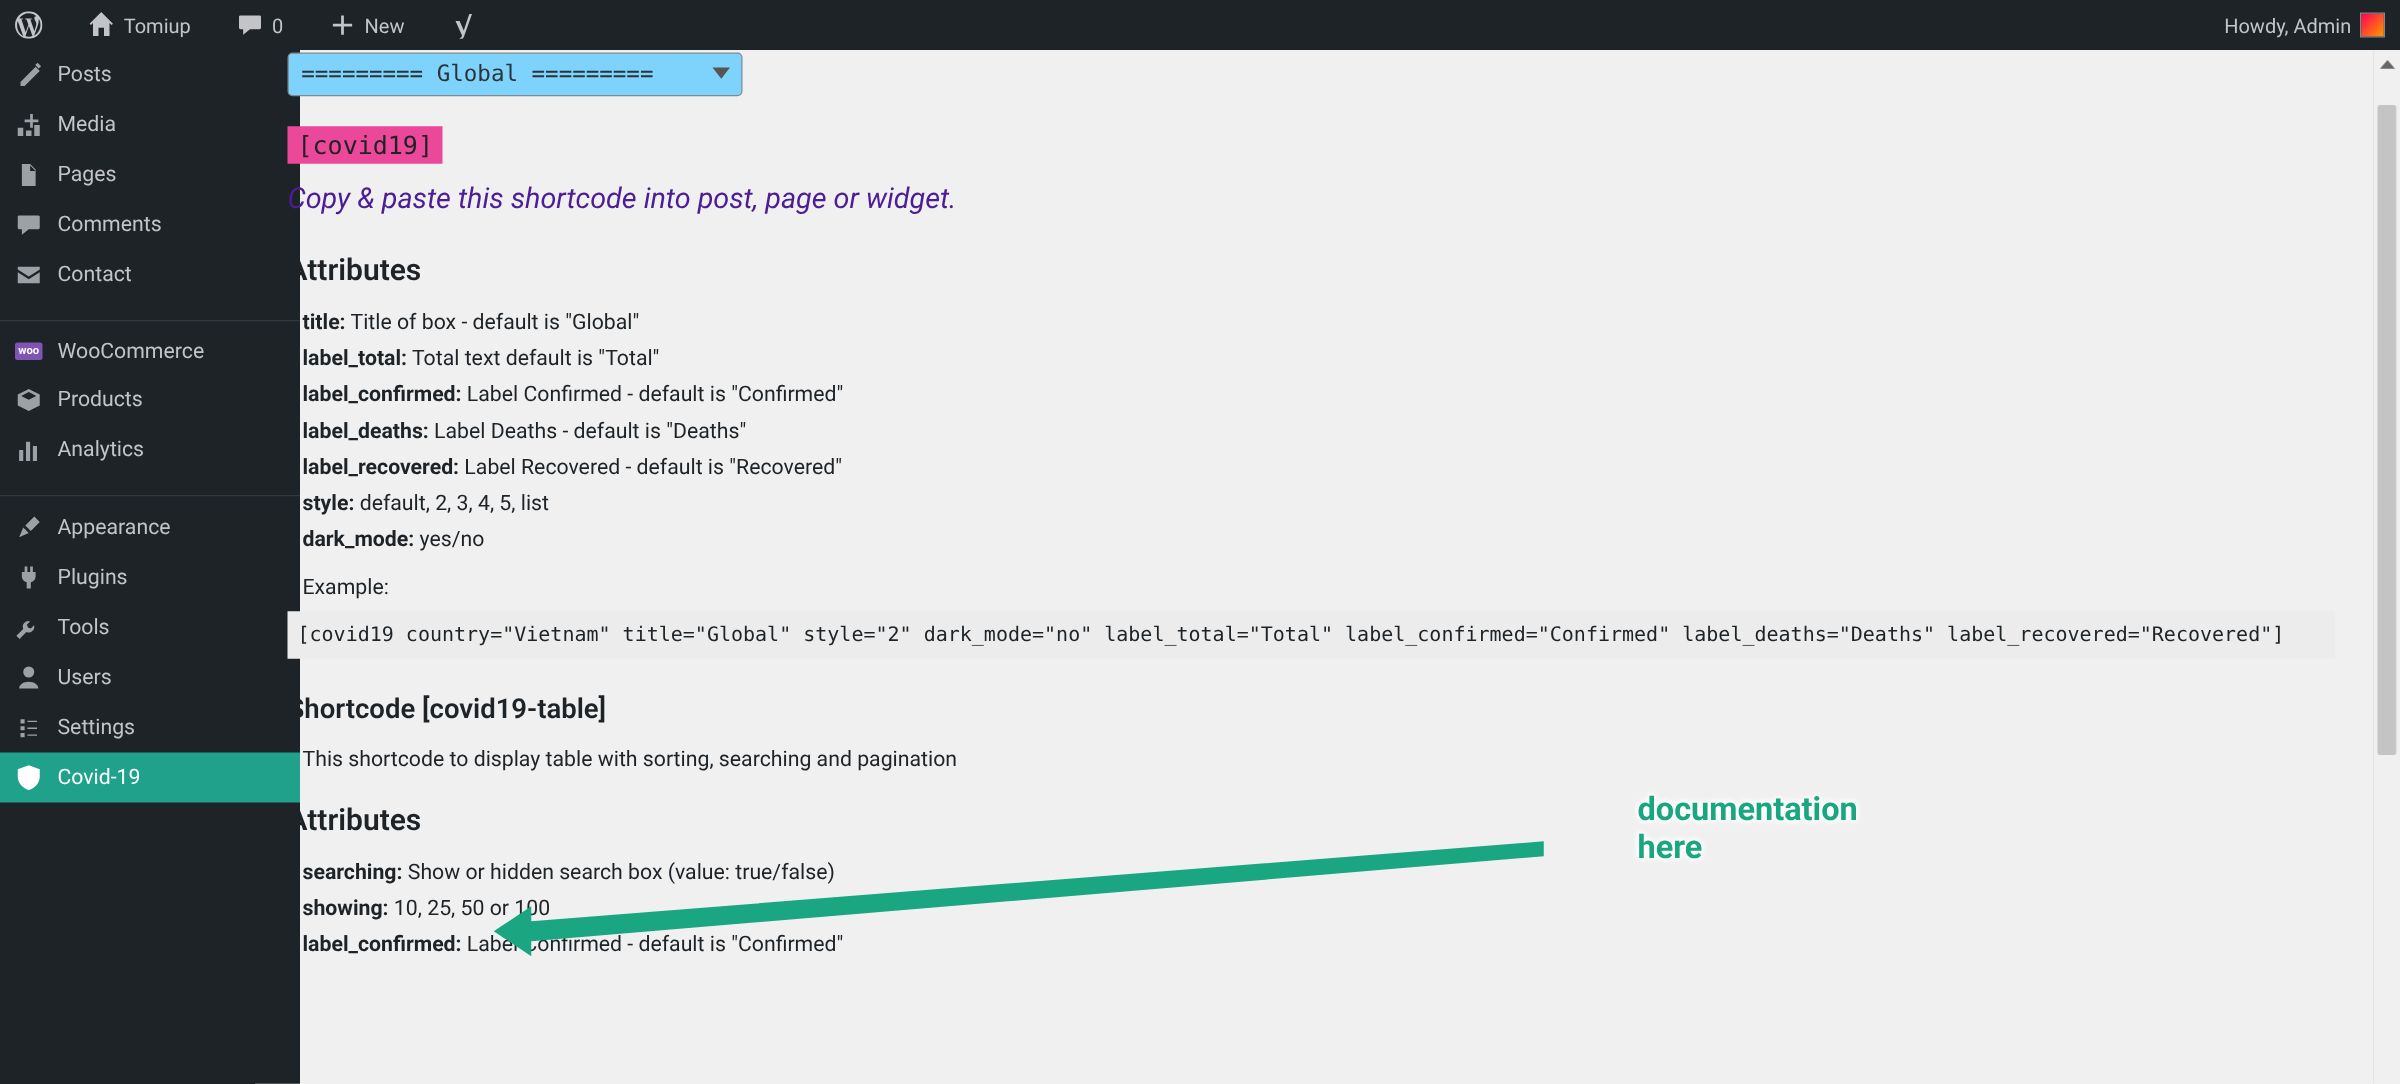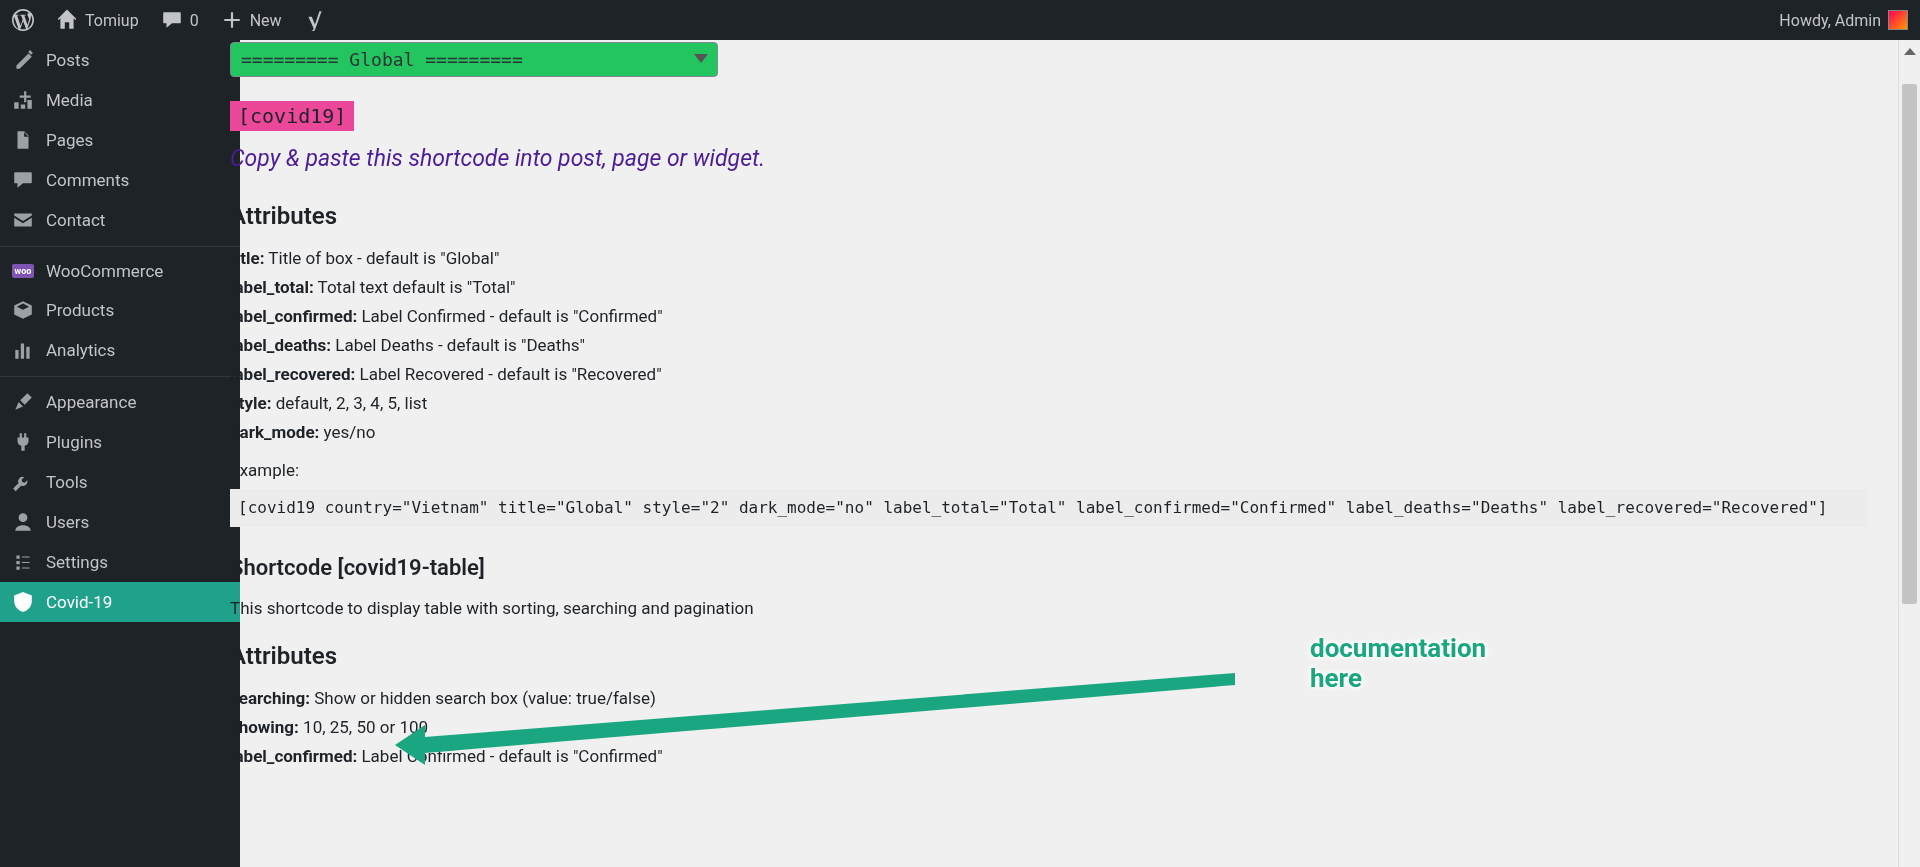--- a/index.html
+++ b/index.html
@@ -1,47 +1,47 @@
 <!DOCTYPE html>
 <html><head>
 <meta charset="utf-8">
 <style>
 * { margin:0; padding:0; box-sizing:border-box; font-family:-apple-system,BlinkMacSystemFont,"Segoe UI",Roboto,Oxygen-Sans,Ubuntu,Cantarell,"Helvetica Neue",sans-serif; }
 body { background:#f0f0f1; color:#1d2327; overflow:hidden; height:867px; width:1920px; position:relative; }
 
 
 .adminbar { position:fixed; top:0; left:0; right:0; height:40px; background:#1d2327; color:#c3c4c7; display:flex; align-items:center; font-size:16px; z-index:100; }
-.adminbar .ab-left { display:flex; align-items:center; gap:22px; padding-left:12px; }
+.adminbar .ab-left { display:flex; align-items:center; gap:36px; padding-left:12px; }
 .adminbar .ab-right { margin-left:auto; display:flex; align-items:center; gap:10px; padding-right:12px; }
 .adminbar a, .adminbar span { color:#c3c4c7; text-decoration:none; display:flex; align-items:center; gap:7px; cursor:pointer; }
 .adminbar svg { width:22px; height:22px; fill:#c3c4c7; }
 .avatar { width:20px; height:20px; background:linear-gradient(135deg,#f05,#f90); border:1px solid #888; }
 
 
 .sidebar { position:fixed; top:40px; left:0; bottom:0; width:240px; background:#1d2327; color:#c3c4c7; font-size:17px; }
 .sidebar ul { list-style:none; }
 .sidebar li { display:flex; align-items:center; gap:12px; padding:9px 12px; cursor:pointer; }
-.sidebar li.sep { border-top:1px solid #32373c; margin-top:6px; padding-top:14px; }
+.sidebar li.sep { border-top:1px solid #32373c; margin-top:16px; padding-top:14px; }
 .sidebar li.active { background:#1fa18c; color:#fff; position:relative; }
 .sidebar li.active::after { content:""; position:absolute; right:-10px; top:50%; transform:translateY(-50%); border:10px solid transparent; border-right-color:#f0f0f1; }
 .sidebar svg { width:22px; height:22px; fill:#9ca1a6; flex:0 0 22px; }
 .sidebar li.active svg { fill:#fff; }
 .woo-badge{width:22px;height:14px;background:#7f54b3;color:#fff;font-size:9px;font-weight:700;border-radius:2px;display:flex;align-items:center;justify-content:center;flex:0 0 22px;}
 
 
 .content { position:absolute; top:40px; left:200px; right:22px; bottom:0; padding:0 30px 30px 30px; overflow:hidden; }
 .content .selectwrap { margin-top:2px; }
-select.global { appearance:none; -webkit-appearance:none; width:488px; height:35px; padding:4px 30px 4px 10px; font-family:Consolas,Monaco,monospace; font-size:18px; border:1.5px solid #7e8993; border-radius:4px; background:#22c55e; color:#2c3338; }
+select.global { appearance:none; -webkit-appearance:none; width:364px; height:35px; padding:4px 30px 4px 10px; font-family:Consolas,Monaco,monospace; font-size:18px; border:1.5px solid #7e8993; border-radius:4px; background:#7dd3fc; color:#2c3338; }
 .selectwrap { position:relative; display:inline-block; }
 .selectwrap::after { content:""; position:absolute; right:10px; top:12px; width:0; height:0; border-left:7px solid transparent; border-right:7px solid transparent; border-top:9px solid #555; pointer-events:none; }
 code.short { display:inline-block; background:#ec4899; padding:3px 8px; font-family:Consolas,Monaco,monospace; font-size:20px; margin:24px 0 14px 0; }
 .hint { font-style:italic; color:#4c1d95; font-size:23px; margin-bottom:30px; }
 h2 { font-size:24px; font-weight:600; margin:22px 0 18px 0; }
 h3 { font-size:22px; font-weight:600; margin:28px 0 18px 0; }
-.attr-line { font-size:17px; margin:9px 0; }
+.attr-line { font-size:17px; margin:9px 12px; }
 .attr-line b { font-weight:700; }
 .example { background:#ececec; padding:6px 8px; font-family:Consolas,Monaco,monospace; font-size:16px; line-height:1.6; margin-top:4px; word-break:break-word; }
 
 
 .annot-label { position:absolute; left:1310px; top:634px; color:#1aa680; font-size:26px; font-weight:700; text-align:left; text-shadow:0 0 5px #fff,0 0 5px #fff,0 0 5px #fff; line-height:1.15; z-index:50; pointer-events:none; }
 svg.arrow { position:absolute; left:395px; top:605px; z-index:40; pointer-events:none; }
 
 
 .scroll-track { position:fixed; top:40px; right:0; width:22px; bottom:0; background:#f0f0f1; border-left:1px solid #dcdcde; }
 .scroll-up { position:absolute; top:0; left:0; right:0; height:22px; display:flex; align-items:center; justify-content:center; }

